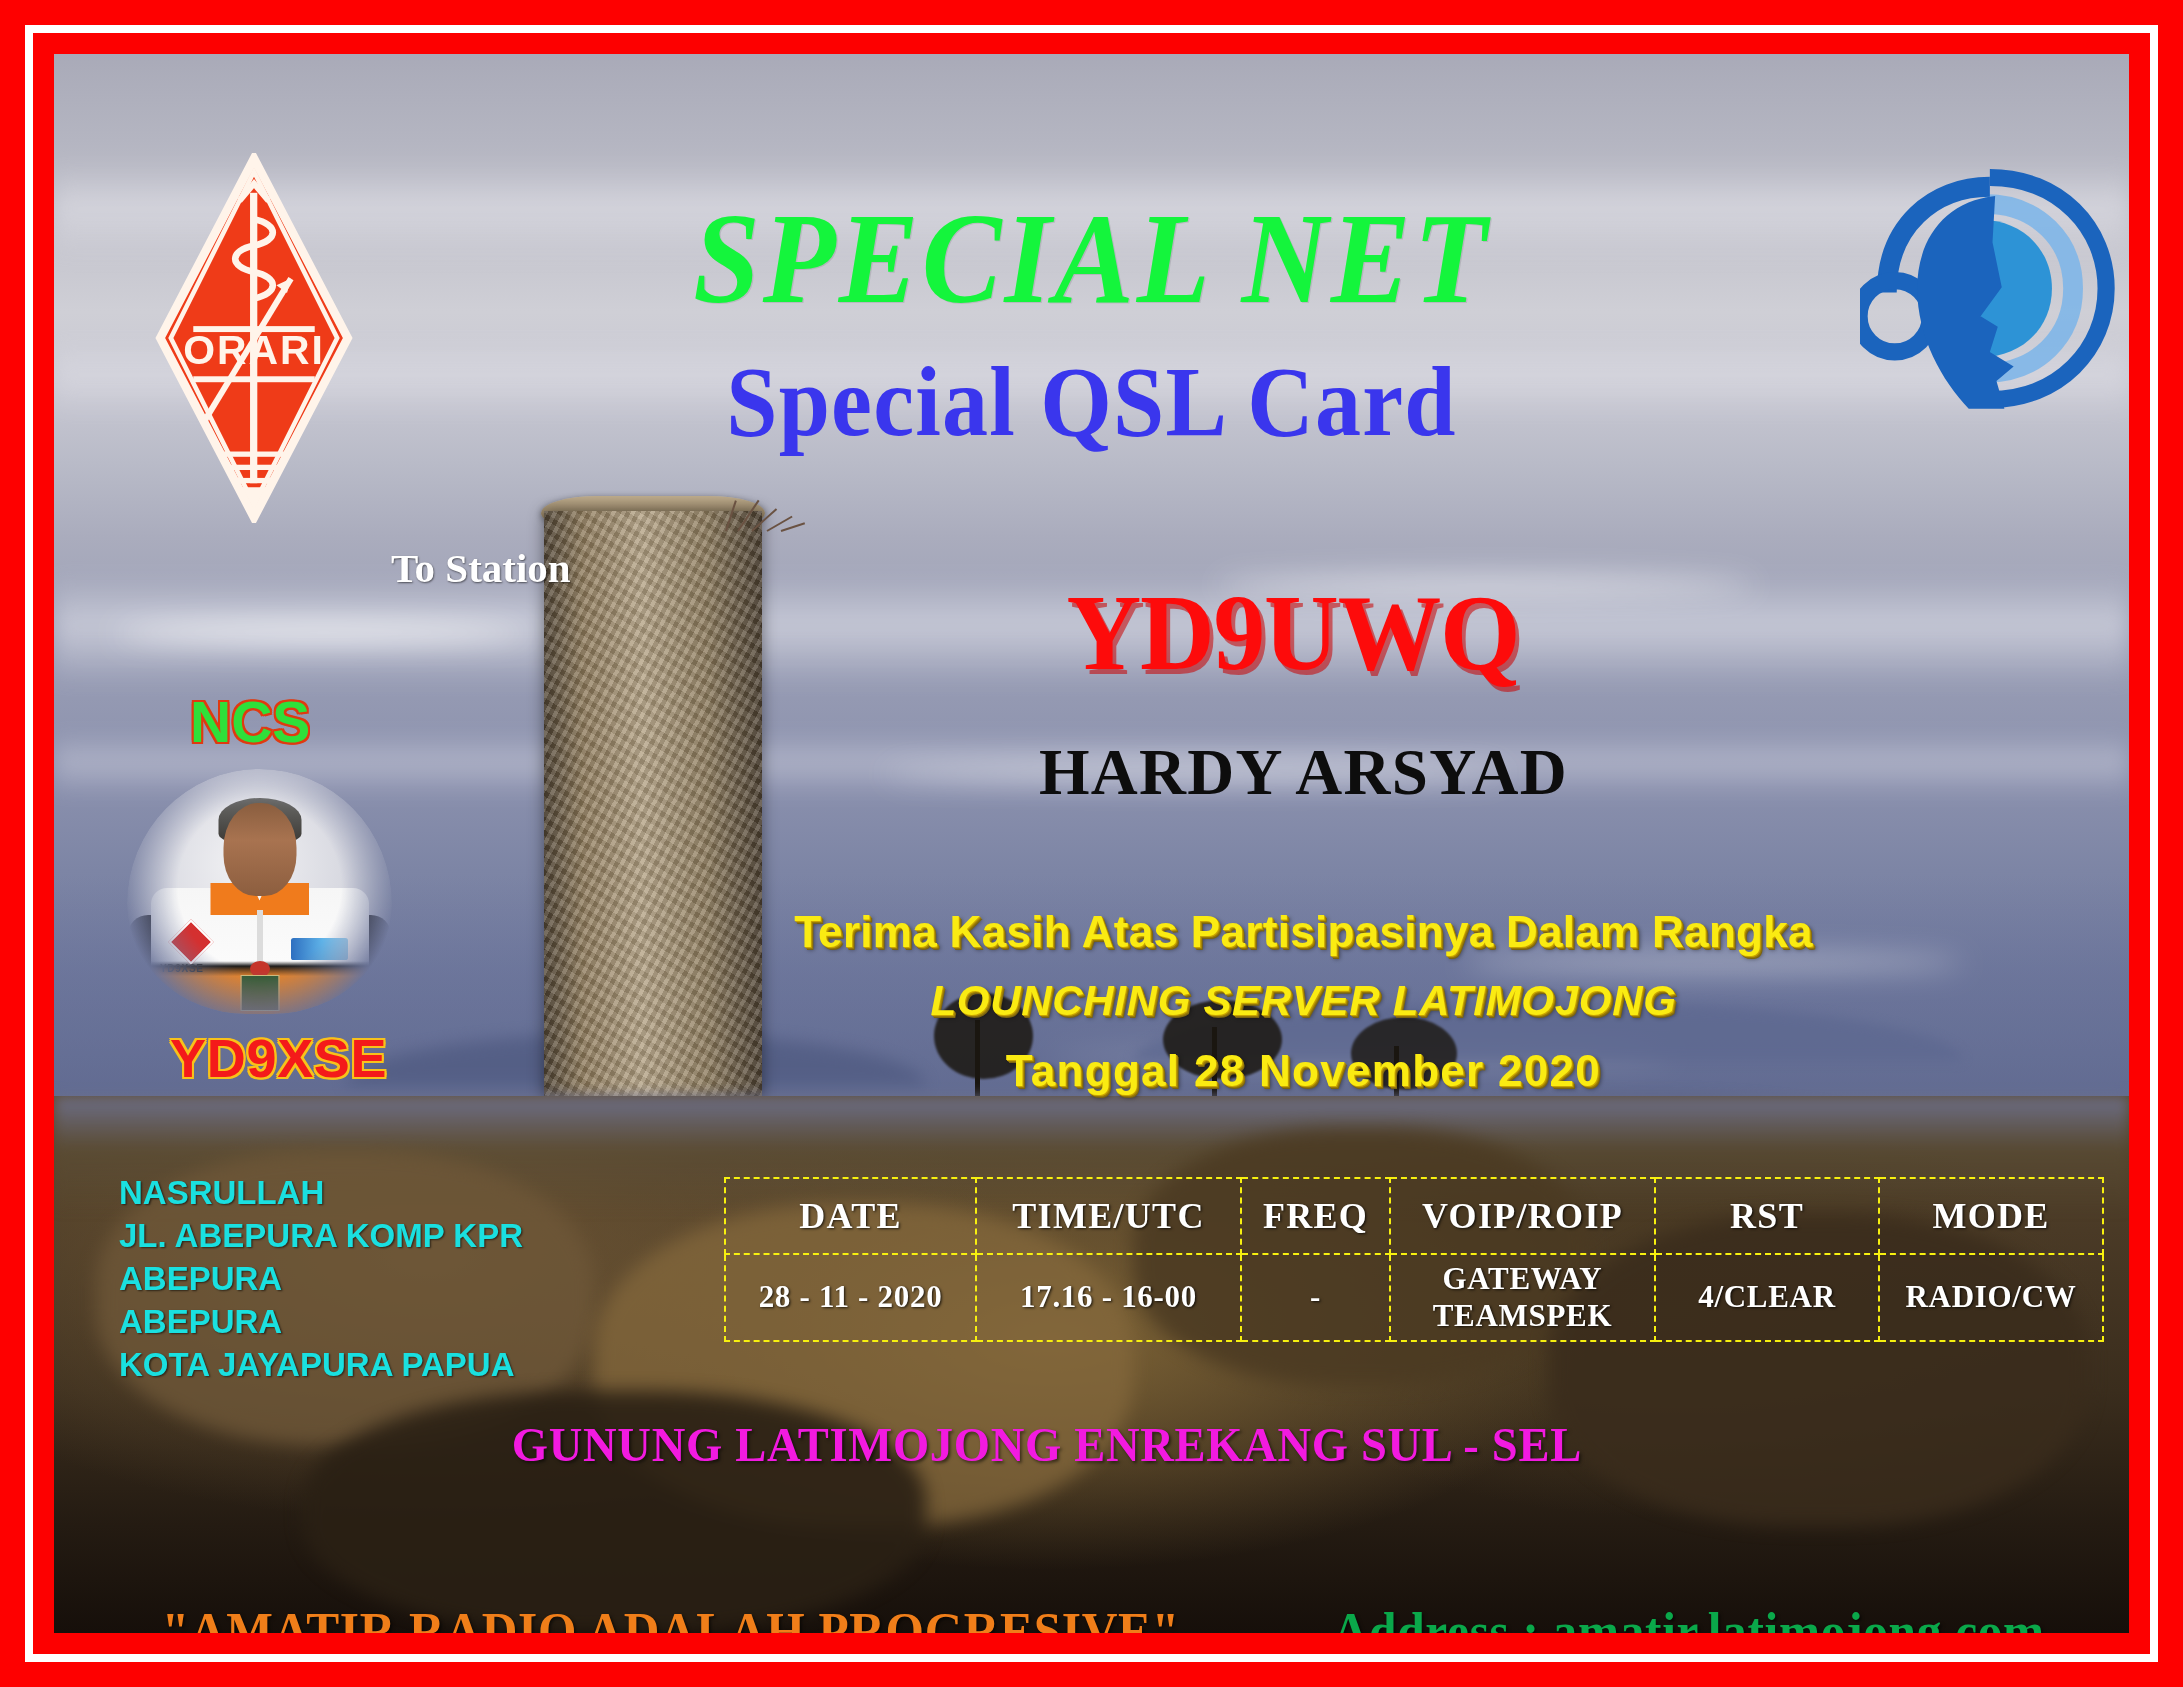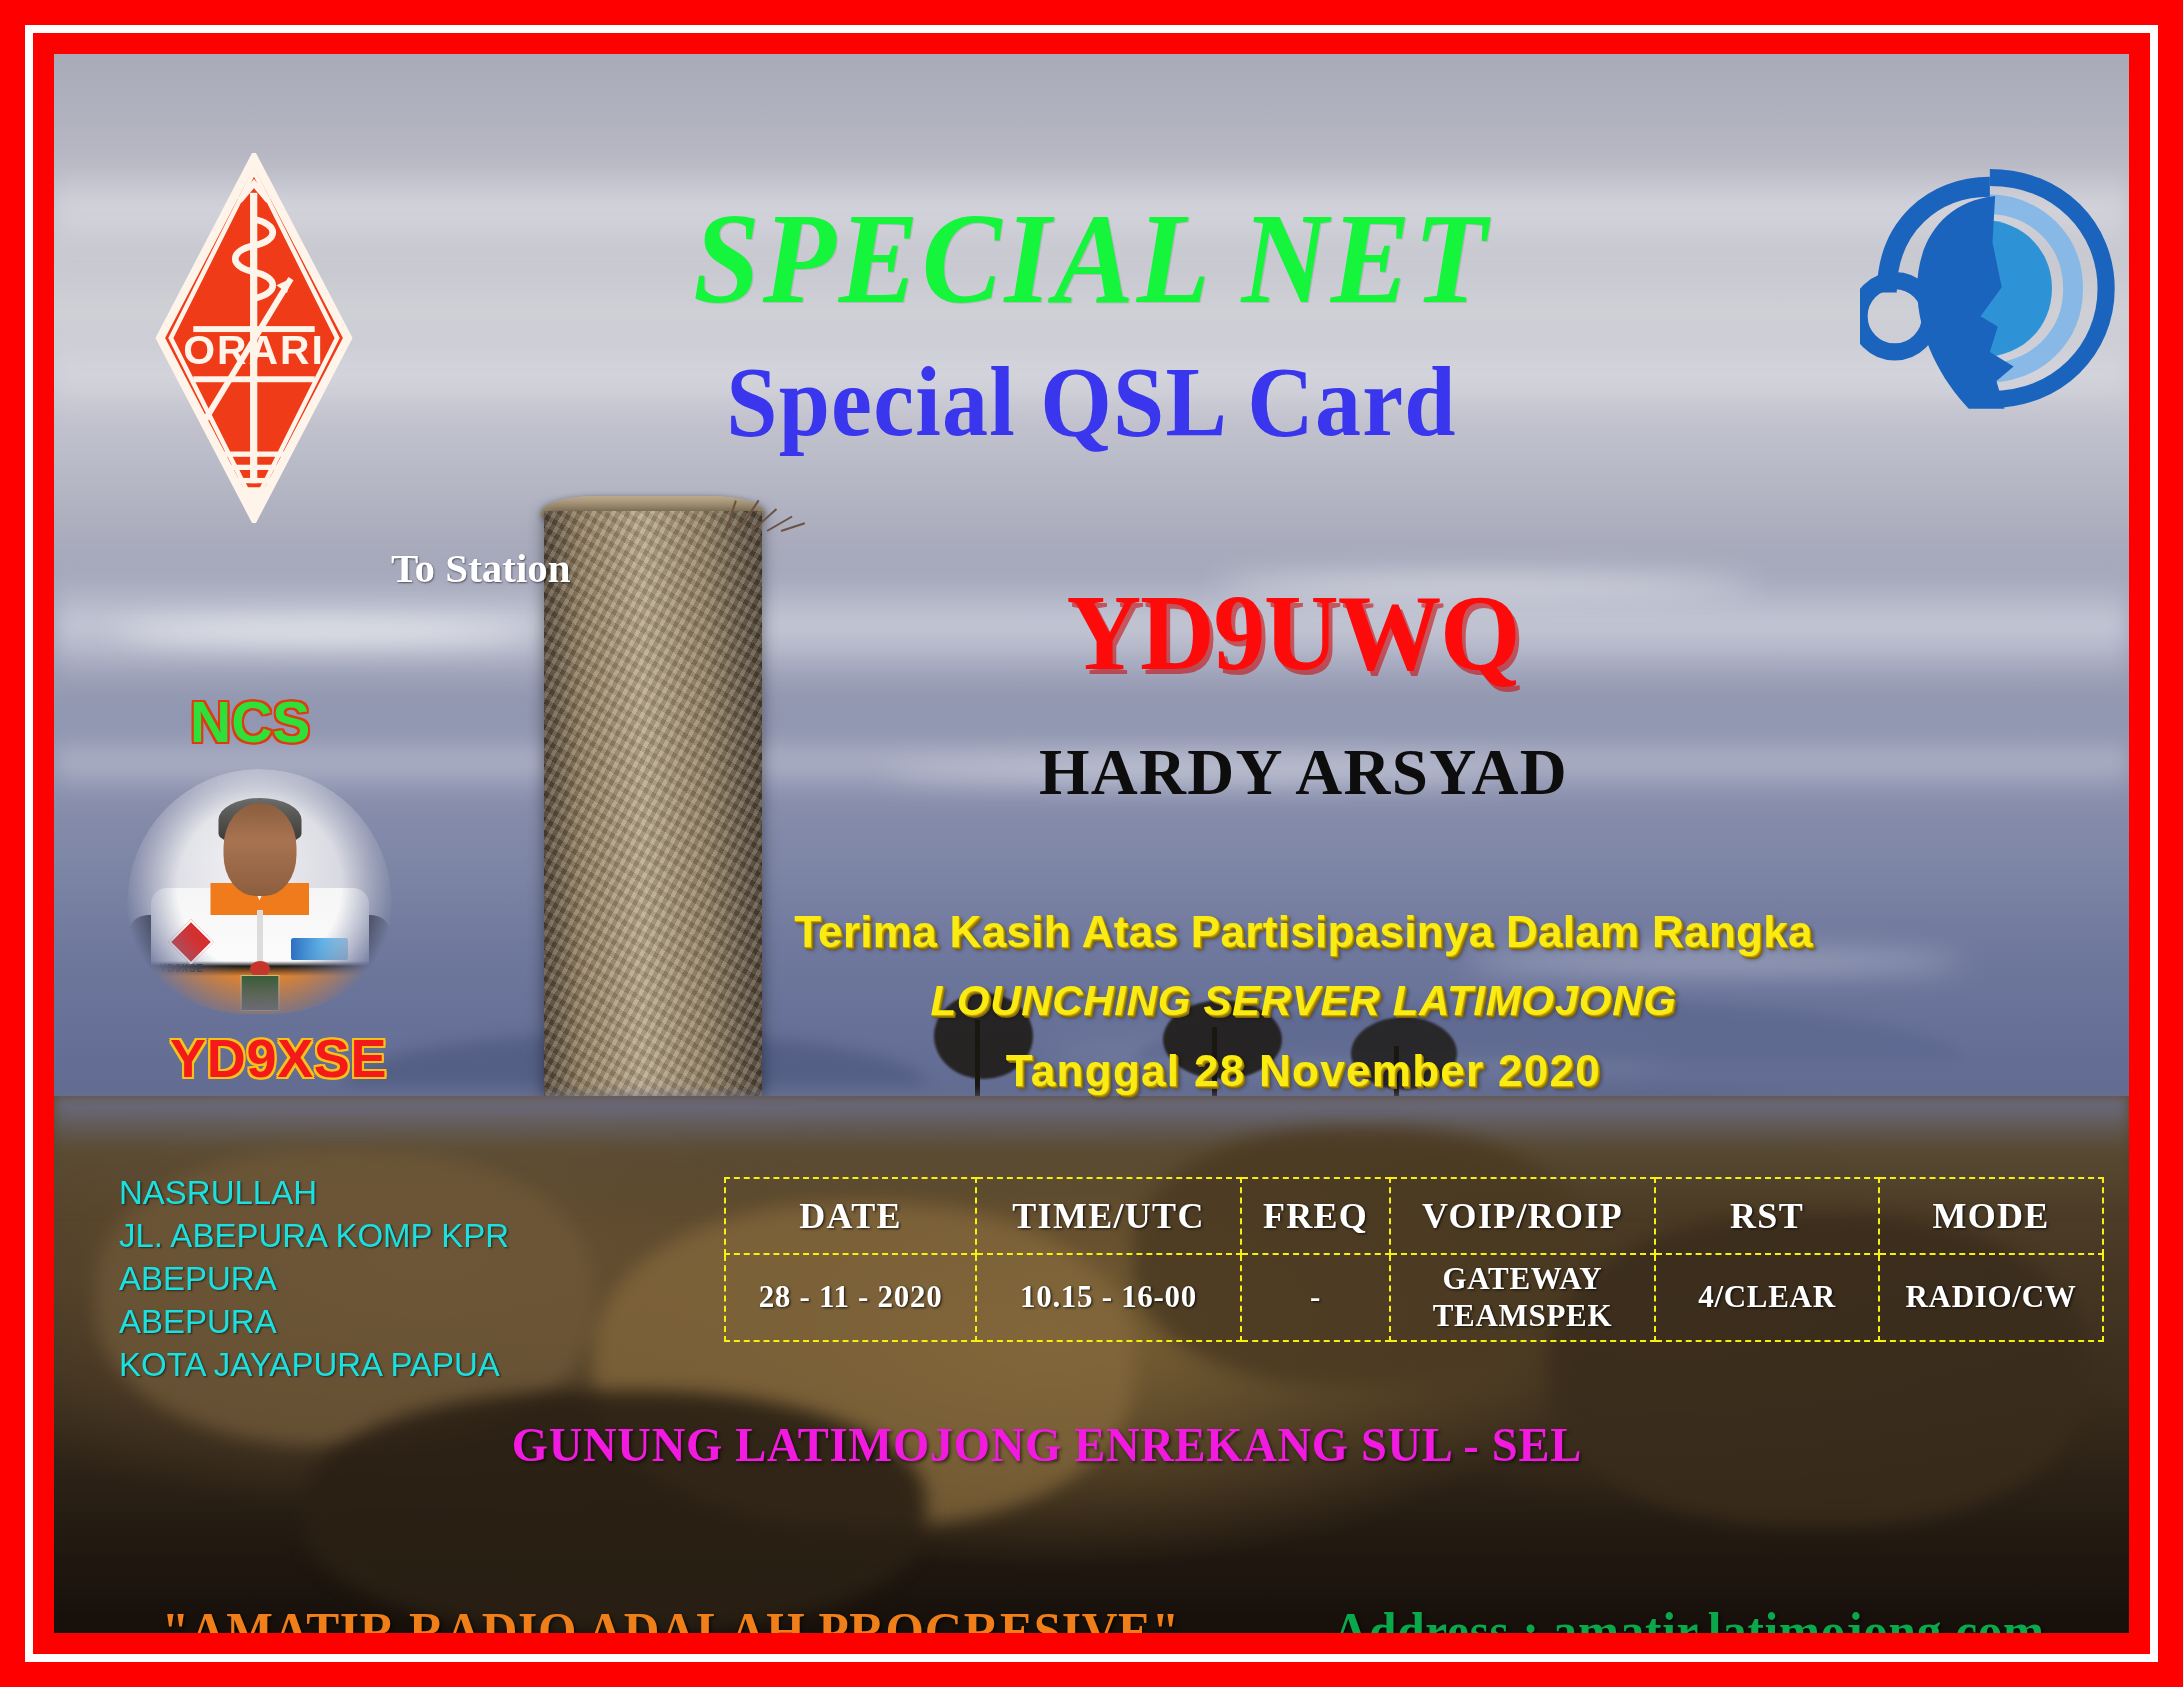--- a/index.html
+++ b/index.html
@@ -122,21 +122,21 @@
      transform:translateX(-50%);background:linear-gradient(to bottom,#2f5a2c,#6d5a20);border:1.3px solid #d8c47c;}
   #ncs-photo .idclip{position:absolute;left:50%;bottom:37px;width:20px;height:16px;
      transform:translateX(-50%);border-radius:50%;background:#c5352a;}
 
   #yd9xse{left:116px;top:973px;font-family:"Liberation Sans",sans-serif;font-weight:bold;
      font-size:54px;color:#f41a1a;letter-spacing:0.7px;
      text-shadow:-2px -2px 0 #f8c21a, 2px -2px 0 #f8c21a, -2px 2px 0 #f8c21a, 2px 2px 0 #f8c21a,
                   0 -2px 0 #f8c21a, 0 2px 0 #f8c21a, -2px 0 0 #f8c21a, 2px 0 0 #f8c21a;}
 
   #address-block{left:65px;top:1118px;font-family:"Liberation Sans",sans-serif;
-     font-weight:normal;font-size:33px;line-height:1.30;color:#1ae0e0;
+     font-weight:bold;font-size:33px;line-height:1.30;color:#1ae0e0;
      text-shadow:1.3px 1.3px 2px rgba(0,0,0,.55);}
   #address-block div{white-space:nowrap;}
 
   #callsign{left:0;right:0;top:516px;text-align:center;
      font-family:"Liberation Serif",serif;font-weight:bold;font-size:109px;
      color:#fd0b0b;letter-spacing:-1.3px;transform:scaleX(.95) translateX(212px);
      text-shadow:4px 4.6px 0 rgba(200,0,0,.55);}
   #opname{left:0;right:0;top:681px;text-align:center;
      font-family:"Liberation Serif",serif;font-weight:bold;font-size:65px;color:#0d0d0d;
      letter-spacing:1.3px;transform:translateX(212px);}
@@ -328,21 +328,21 @@
           <td>TIME/UTC</td>
           <td>FREQ</td>
           <td>VOIP/ROIP</td>
           <td>RST</td>
           <td>MODE</td>
         </tr>
       </thead>
       <tbody>
         <tr>
           <td>28 - 11 - 2020</td>
-          <td>10.15 - 16-00</td>
+          <td>17.16 - 16-00</td>
           <td>-</td>
           <td>
             <span>GATEWAY</span><br>
             <span>TEAMSPEK</span>
           </td>
           <td>4/CLEAR</td>
           <td>RADIO/CW</td>
         </tr>
       </tbody>
     </table>

